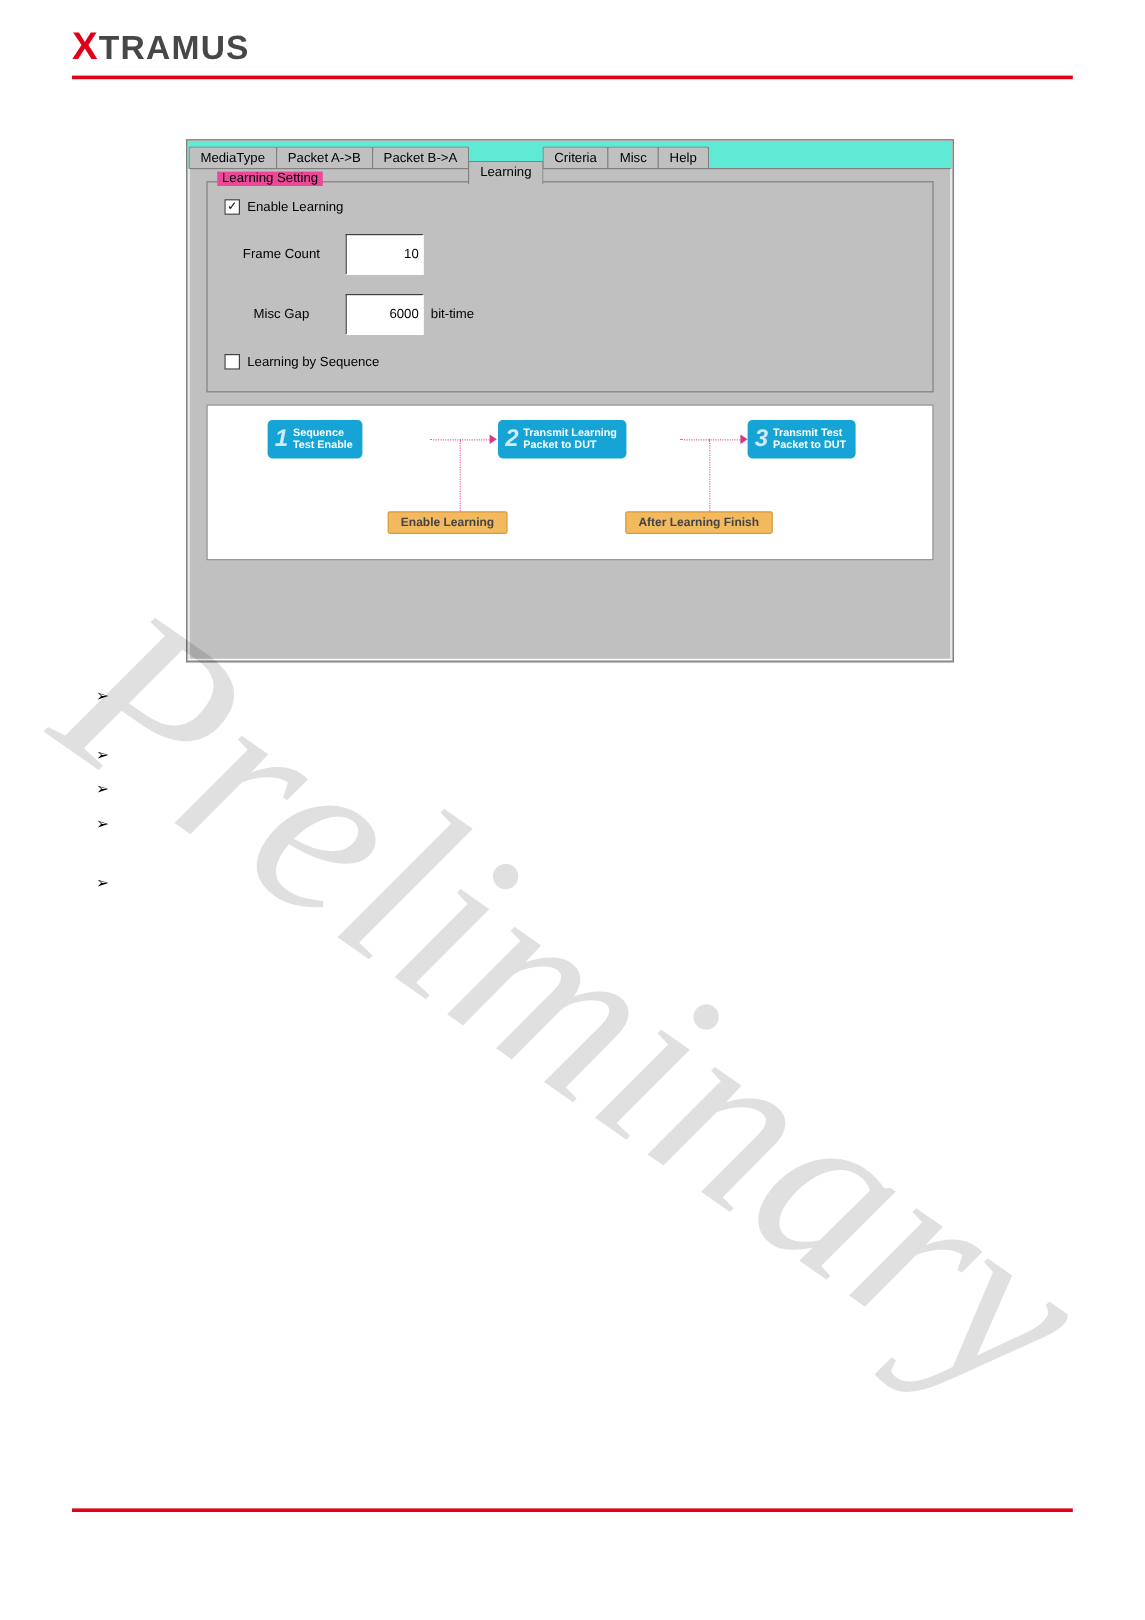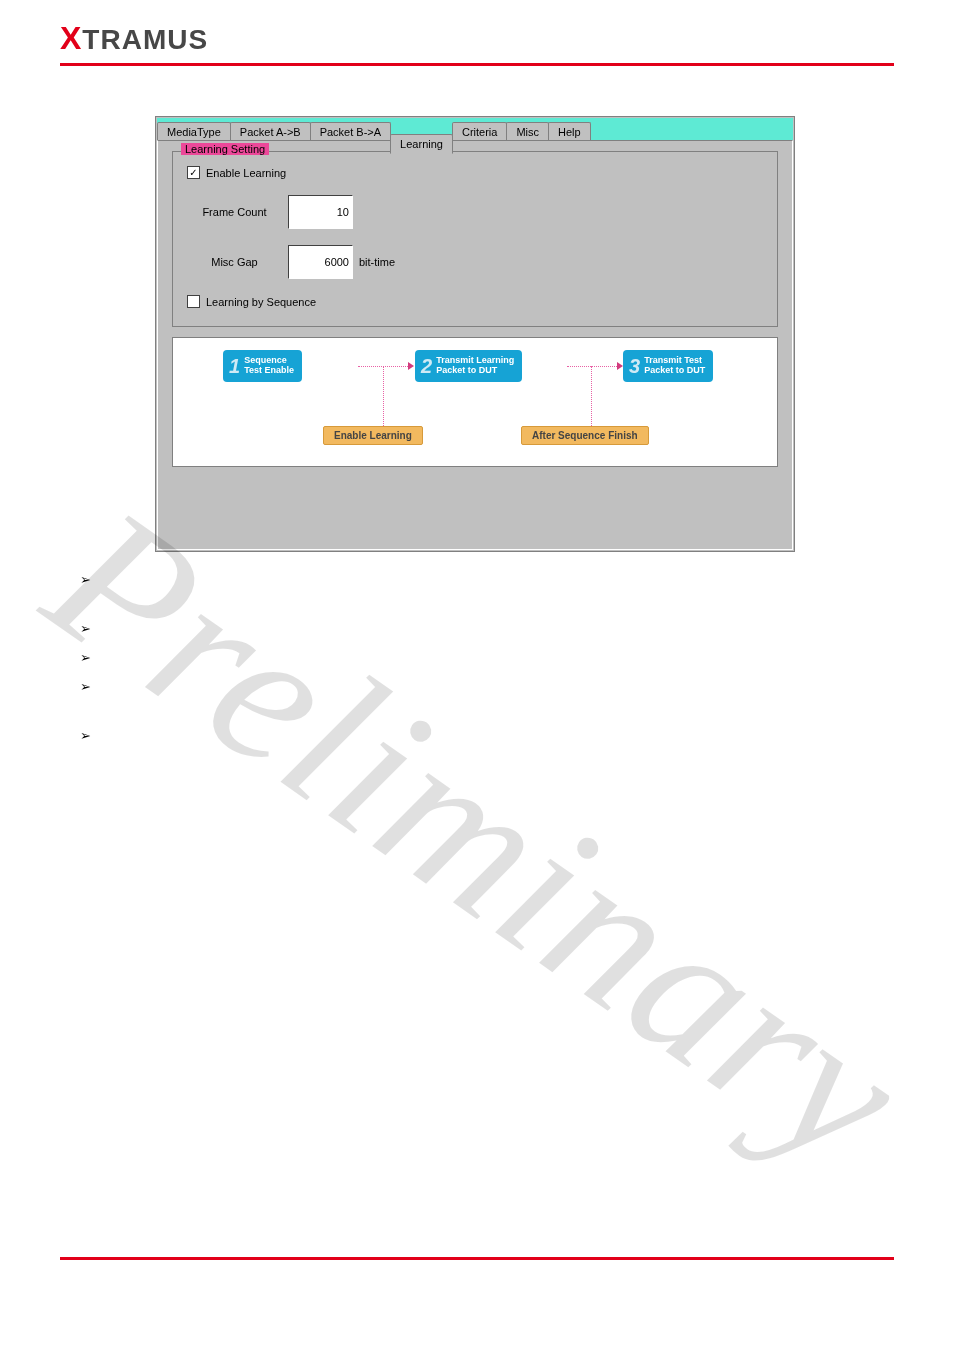--- a/index.html
+++ b/index.html
@@ -97,21 +97,21 @@
       <div class="arrow-line" style="top:28px;left:394px;width:50px;"></div>
       <div class="arrow-head" style="top:24px;left:444px;"></div>
       <div class="dotted-vert" style="top:28px;left:418px;height:60px;"></div>
 
       <div class="step-box" style="left:450px;">
         <span class="step-num">3</span>
         <span class="step-text"><span>Transmit Test</span><br><span>Packet to DUT</span></span>
       </div>
 
       <div class="label-box" style="left:150px;">Enable Learning</div>
-      <div class="label-box" style="left:348px;">After Sequence Finish</div>
+      <div class="label-box" style="left:348px;">After Learning Finish</div>
     </div>
   </div>
 </div>
 
 <div class="bullet-list">
   <div class="bullet-row">
       <span class="bullet-glyph">➢</span>
     </div>
   <div class="bullet-row gap">
       <span class="bullet-glyph">➢</span>

